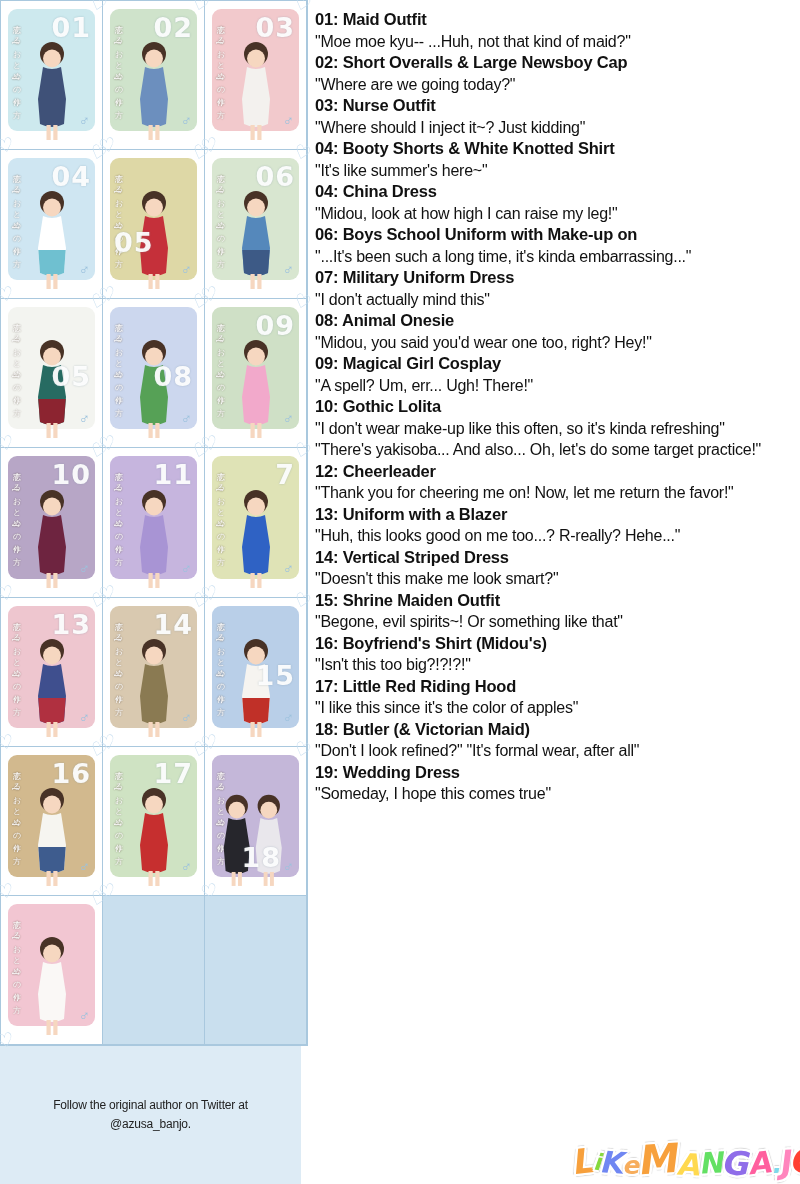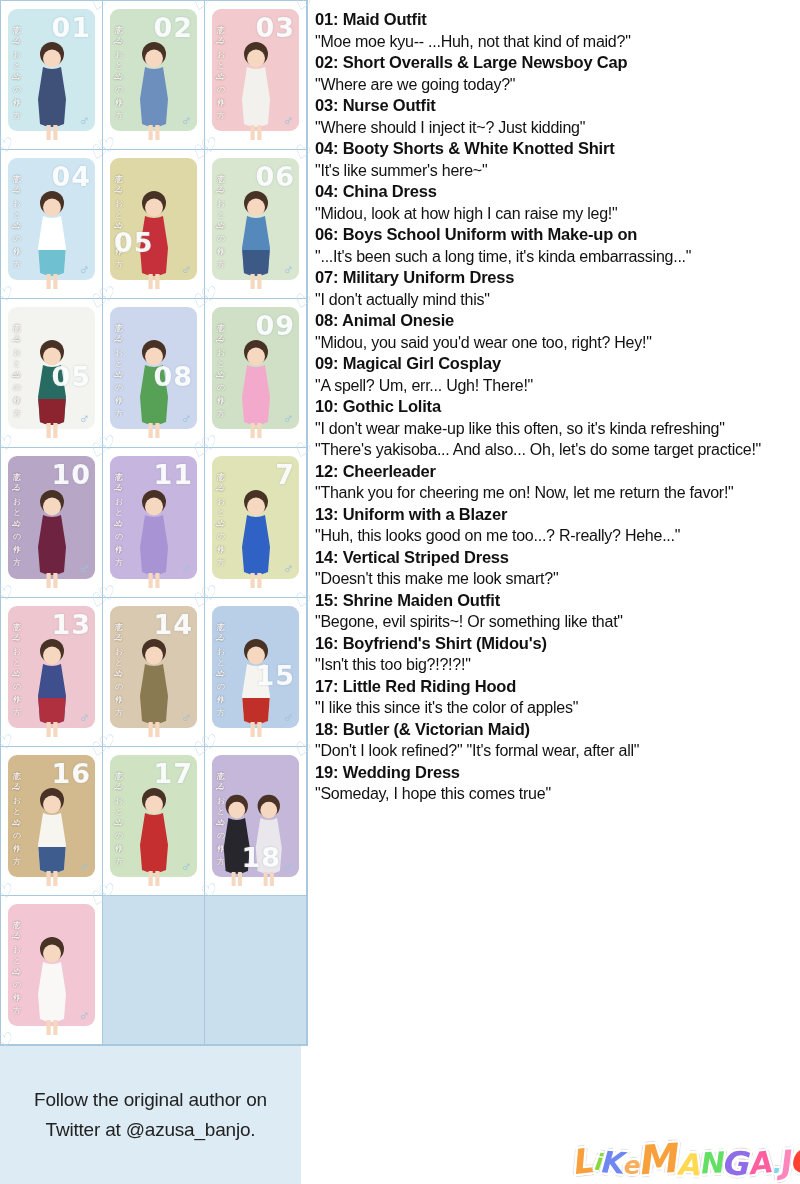--- a/index.html
+++ b/index.html
@@ -26,21 +26,21 @@
          letter-spacing:1.5px;color:#fff;opacity:.95;
          text-shadow:0 0 2px rgba(110,95,85,0.9);}
   .male{position:absolute;right:5px;bottom:2px;font-size:15px;color:#9cc2dd;}
   .heart{position:absolute;color:#c6ddef;font-size:19px;line-height:1;z-index:2;pointer-events:none;}
   .heart.h1{top:-7px;right:-5px;transform:rotate(16deg);}
   .heart.h2{bottom:-6px;left:-4px;transform:rotate(-14deg);}
 
   
   .footer{position:absolute;left:0;top:1046px;width:301px;height:138px;background:#ddebf5;
           display:flex;align-items:center;justify-content:center;}
-  .footer p{margin:0;width:262px;text-align:center;font-size:19px;line-height:1.6;
+  .footer p{margin:0;width:262px;text-align:center;font-size:12px;line-height:1.6;
             color:#222;letter-spacing:-0.2px;}
 
   
   .outfit-list{position:absolute;left:315px;top:0;width:485px;margin:0;padding:9px 0 0 0;
                list-style:none;display:flex;flex-direction:column;}
   .item h3{margin:0;font-size:16.5px;line-height:21.5px;font-weight:700;color:#111;
            letter-spacing:-0.2px;white-space:nowrap;}
   .item p{margin:0;font-size:16px;line-height:21.5px;color:#111;letter-spacing:-0.25px;
           white-space:nowrap;}
 

